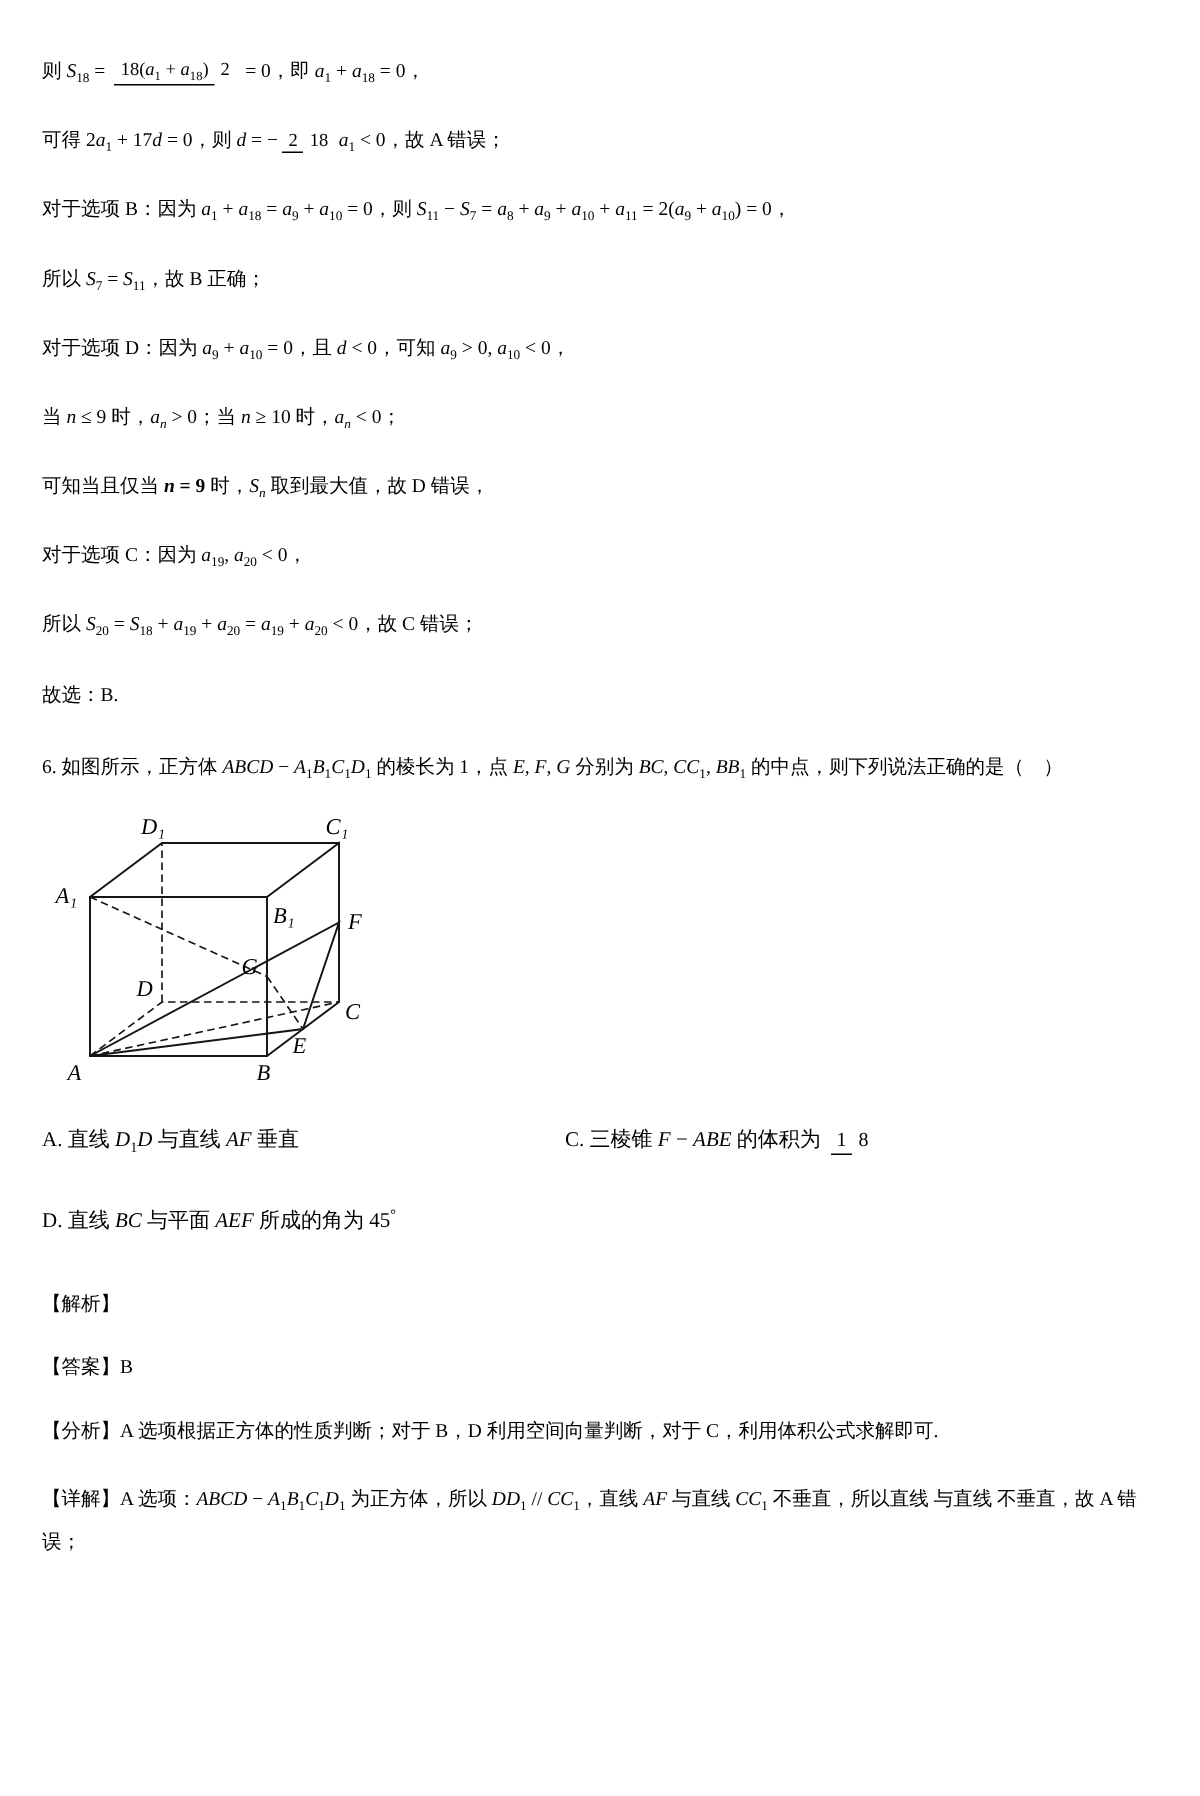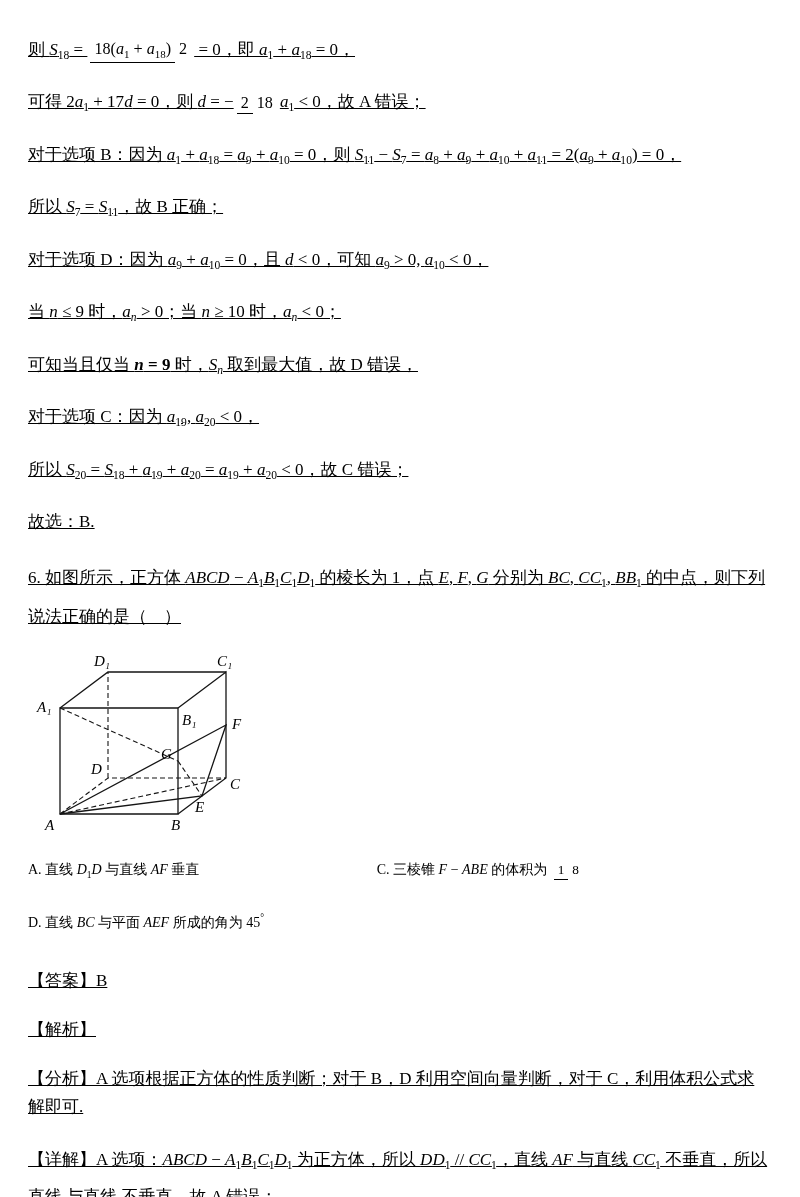--- a/index.html
+++ b/index.html
@@ -10,24 +10,23 @@
   }
   .page {
     width: 800px;
     min-height: 1197px;
     margin: 0 auto;
     position: relative;
     padding: 36px 30px 100px 28px;
     background: #fff;
   }
   .para {
-    font-size: 17px;
+    font-size: 13px;
     line-height: 1.65;
     margin: 0 0 23px 0;
-    text-decoration: underline;
   }
   i { font-style: italic; font-family: "Liberation Serif", "DejaVu Serif", serif; }
   sub { font-size: 0.68em; }
   sup { font-size: 0.68em; }
   .frac {
     display: inline-flex;
     flex-direction: row;
     text-align: center;
     vertical-align: middle;
     margin: 0 3px;
@@ -113,21 +112,21 @@
     <div class="options">
       <p>A. 直线 <i>D</i><sub>1</sub><i>D</i> 与直线 <i>AF</i> 垂直</p>
       <p>C. 三棱锥 <i>F</i> − <i>ABE</i> 的体积为 <span class="frac">
             <span class="fn">1</span>
             <span class="fd">8</span>
           </span></p>
       <p>D. 直线 <i>BC</i> 与平面 <i>AEF</i> 所成的角为 45<sup>°</sup></p>
     </div>
 
     <div class="answer-block">
+      <p class="para">【解析】</p>
       <p class="para">【答案】B</p>
-      <p class="para">【解析】</p>
       <p class="para">【分析】A 选项根据正方体的性质判断；对于 B，D 利用空间向量判断，对于 C，利用体积公式求解即可.</p>
       <p class="para detail">【详解】A 选项：<i>ABCD</i> − <i>A</i><sub>1</sub><i>B</i><sub>1</sub><i>C</i><sub>1</sub><i>D</i><sub>1</sub> 为正方体，所以 <i>DD</i><sub>1</sub> // <i>CC</i><sub>1</sub>，直线 <i>AF</i> 与直线 <i>CC</i><sub>1</sub> 不垂直，所以直线  与直线  不垂直，故 A 错误；</p>
     </div>
 
   </main>
 
 </div>
 
 </body></html>

